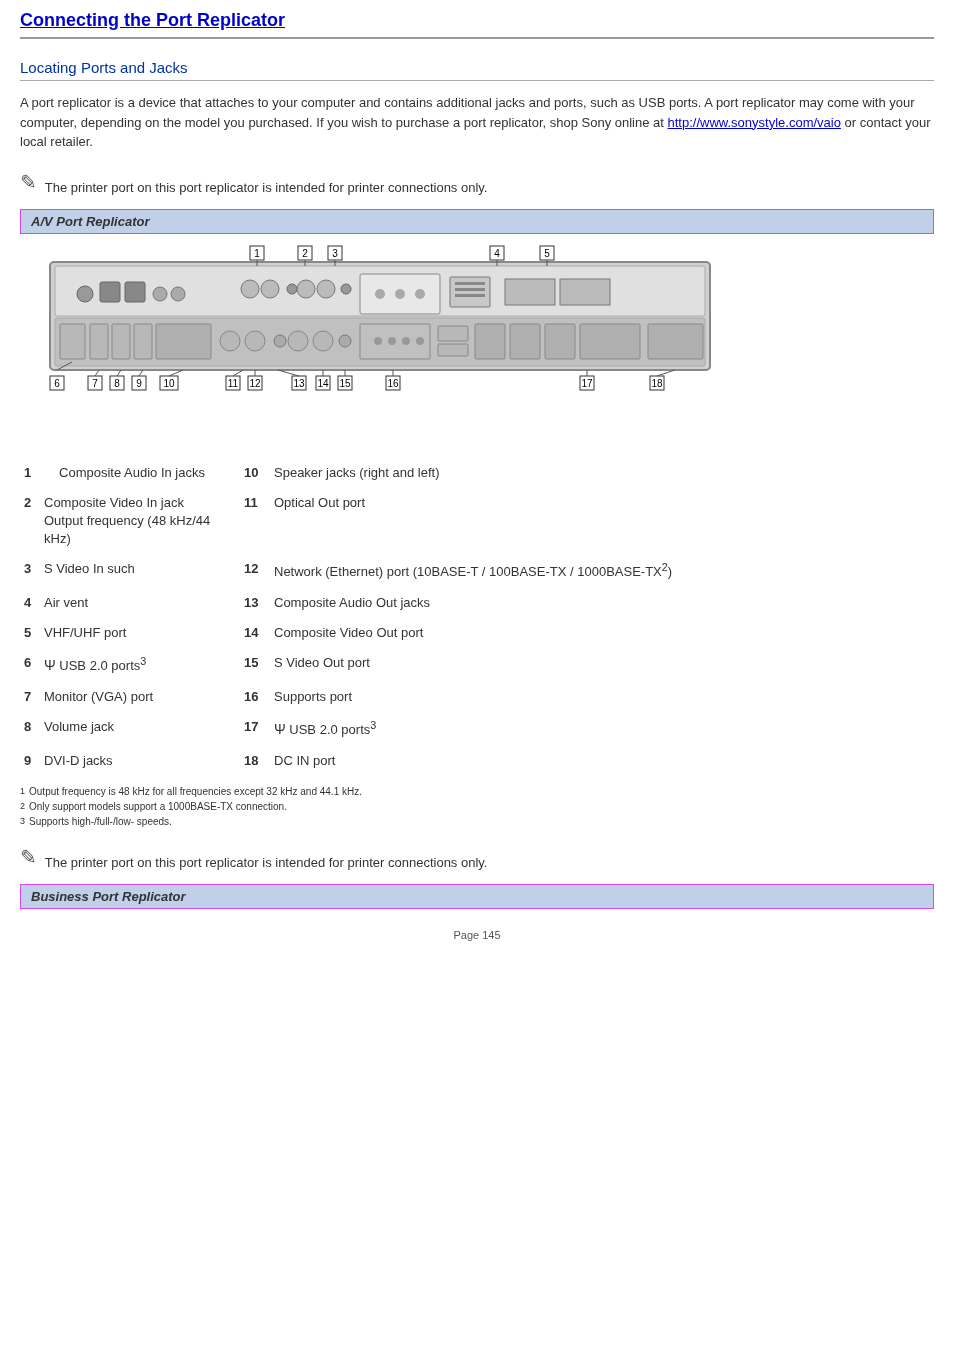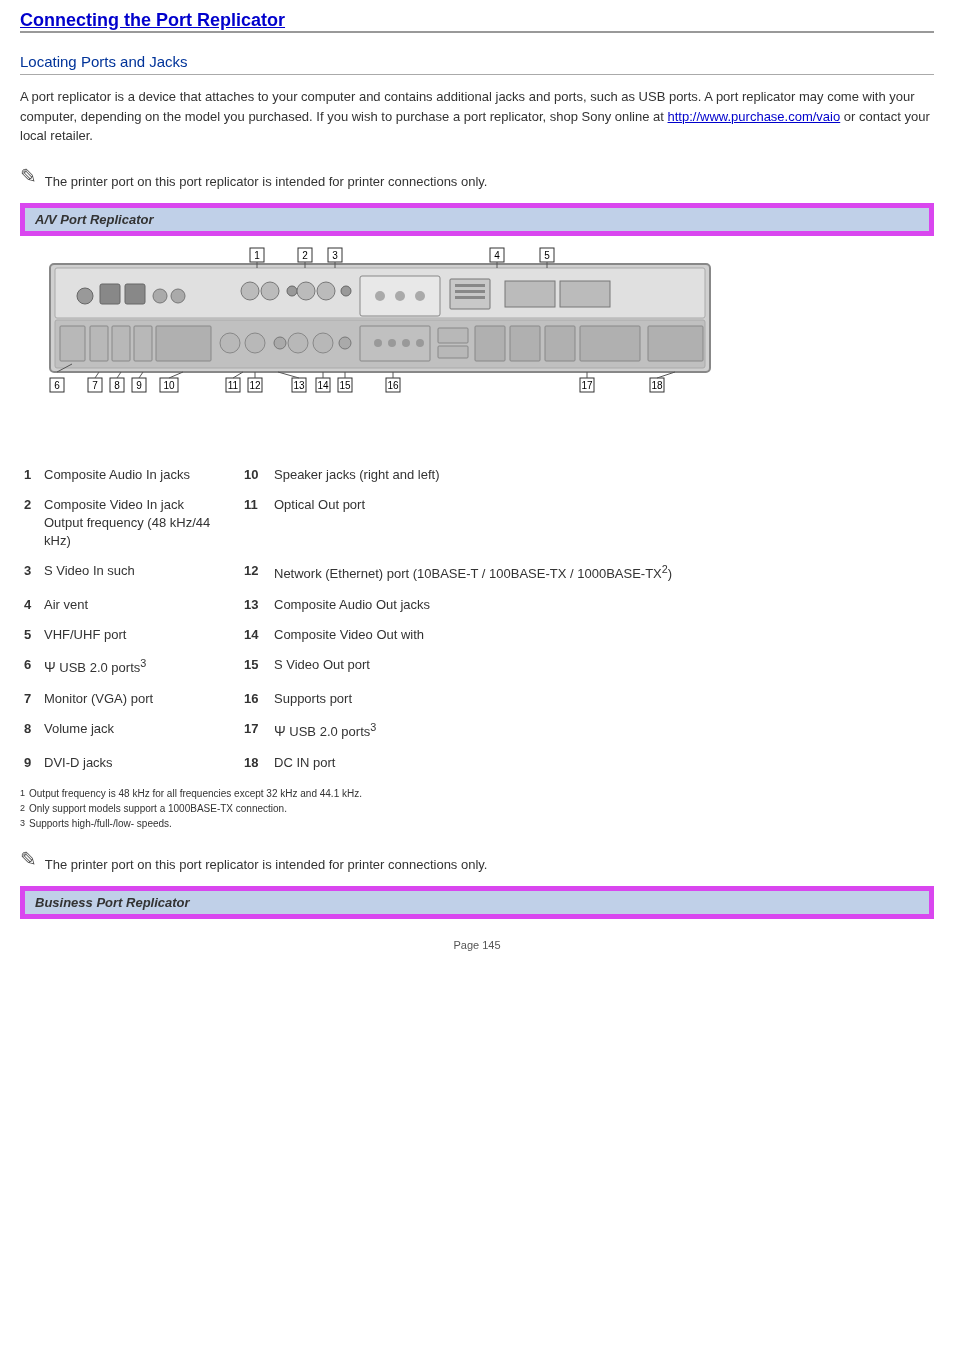--- a/index.html
+++ b/index.html
@@ -10,20 +10,21 @@
       background: #fff;
       padding: 10px 20px;
       width: 954px;
       min-height: 1351px;
     }
     .page-title {
       color: #0000cc;
       font-size: 18px;
       font-weight: bold;
       text-decoration: underline;
+      margin-bottom: 6px;
     }
     .title-rule {
       border: none;
       border-top: 2px solid #999;
       margin-bottom: 20px;
     }
     .section-title {
       color: #003399;
       font-size: 15px;
       font-weight: normal;
@@ -58,21 +59,21 @@
       font-size: 13px;
       margin-top: 12px;
     }
     .section-header-box {
       background: #c0d0e8;
       padding: 4px 10px;
       font-weight: bold;
       font-style: italic;
       font-size: 13px;
       margin-bottom: 10px;
-      border: 5px solid #d946ef;
+      border: 1px solid #d946ef;
     }
     .ports-table {
       width: 100%;
       border-collapse: collapse;
       margin-bottom: 8px;
     }
     .ports-table td {
       padding: 6px 4px;
       vertical-align: top;
       font-size: 13px;
@@ -108,21 +109,21 @@
 </head>
 <body>
 
 <h1 class="page-title">Connecting the Port Replicator</h1>
 <hr class="title-rule">
 
 <h2 class="section-title">Locating Ports and Jacks</h2>
 <hr class="section-rule">
 
 <p class="intro-text">
-  <span>A port replicator is a device that attaches to your computer and contains additional jacks and ports, such as USB ports. A port replicator may come with your computer, depending on the model you purchased. If you wish to purchase a port replicator, shop Sony online at </span><a href="#">http://www.purchase.com/vaio</a><span> or contact your local retailer.</span>
+  <span>A port replicator is a device that attaches to your computer and contains additional jacks and ports, such as USB ports. A port replicator may come with your computer, depending on the model you purchased. If you wish to purchase a port replicator, shop Sony online at </span><a href="#">http://www.sonystyle.com/vaio</a><span> or contact your local retailer.</span>
 </p>
 
 <div class="note-box">
   <span class="note-icon">✎</span>
   <span class="note-text">The printer port on this port replicator is intended for printer connections only.</span>
 </div>
 
 <div class="section-header-box">A/V Port Replicator</div>
 
 <div class="diagram-svg-container">
@@ -263,21 +264,21 @@
     <line x1="363" y1="132" x2="363" y2="126" stroke="#555" stroke-width="1"></line>
     <line x1="557" y1="132" x2="557" y2="126" stroke="#555" stroke-width="1"></line>
     <line x1="627" y1="132" x2="645" y2="126" stroke="#555" stroke-width="1"></line>
   </svg>
 </div>
 
 <table class="ports-table">
   <tbody id="ports-tbody">
   <tr>
         <td style="font-weight: bold; width: 20px; padding-right: 6px;">1</td>
-        <td style="width: 200px; padding-right: 20px;">Composite Audio In jacks</td>
+        <td style="width: 200px; padding-right: 20px; text-align: center;">Composite Audio In jacks</td>
         <td style="font-weight: bold; width: 30px; padding-right: 6px;">10</td>
         <td>Speaker jacks (right and left)</td>
       </tr>
       <tr>
         <td style="font-weight: bold; width: 20px; padding-right: 6px;">2</td>
         <td style="width: 200px; padding-right: 20px;">Composite Video In jack<br>Output frequency (48 kHz/44 kHz)</td>
         <td style="font-weight: bold; width: 30px; padding-right: 6px;">11</td>
         <td>Optical Out port</td>
       </tr>
       <tr>
@@ -289,21 +290,21 @@
       <tr>
         <td style="font-weight: bold; width: 20px; padding-right: 6px;">4</td>
         <td style="width: 200px; padding-right: 20px;">Air vent</td>
         <td style="font-weight: bold; width: 30px; padding-right: 6px;">13</td>
         <td>Composite Audio Out jacks</td>
       </tr>
       <tr>
         <td style="font-weight: bold; width: 20px; padding-right: 6px;">5</td>
         <td style="width: 200px; padding-right: 20px;">VHF/UHF port</td>
         <td style="font-weight: bold; width: 30px; padding-right: 6px;">14</td>
-        <td>Composite Video Out with</td>
+        <td>Composite Video Out port</td>
       </tr>
       <tr>
         <td style="font-weight: bold; width: 20px; padding-right: 6px;">6</td>
         <td style="width: 200px; padding-right: 20px;"><span style="font-size:14px;">Ψ</span> USB 2.0 ports<sup>3</sup></td>
         <td style="font-weight: bold; width: 30px; padding-right: 6px;">15</td>
         <td>S Video Out port</td>
       </tr>
       <tr>
         <td style="font-weight: bold; width: 20px; padding-right: 6px;">7</td>
         <td style="width: 200px; padding-right: 20px;">Monitor (VGA) port</td>

